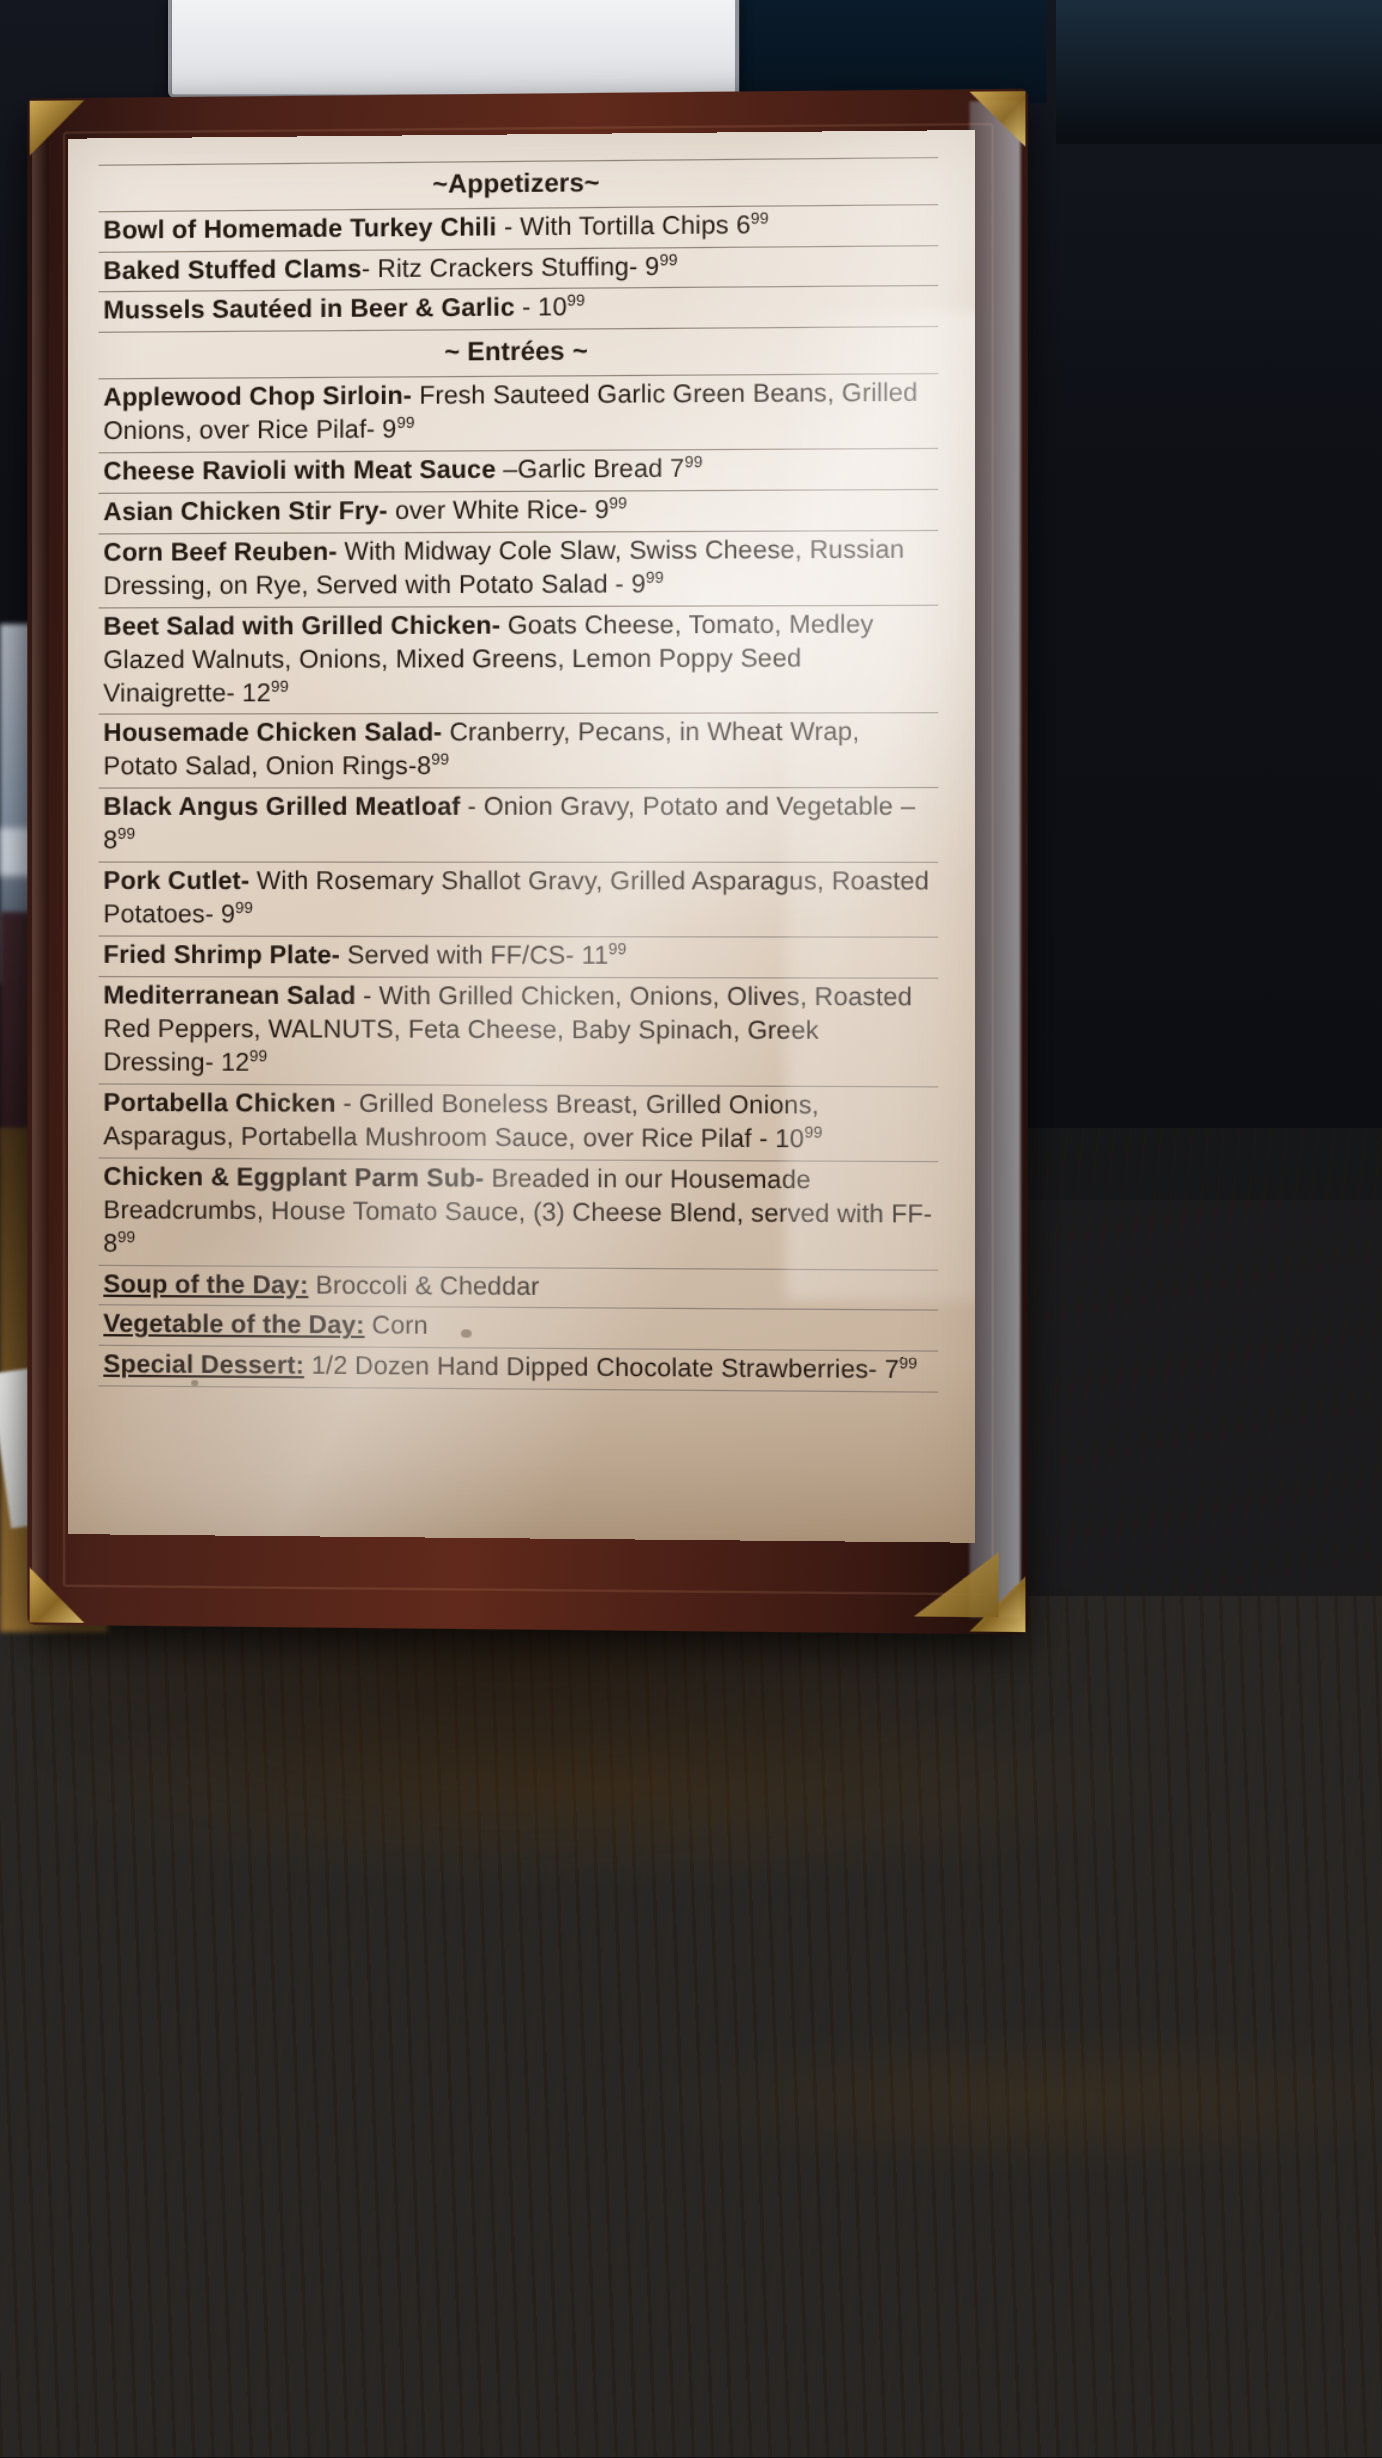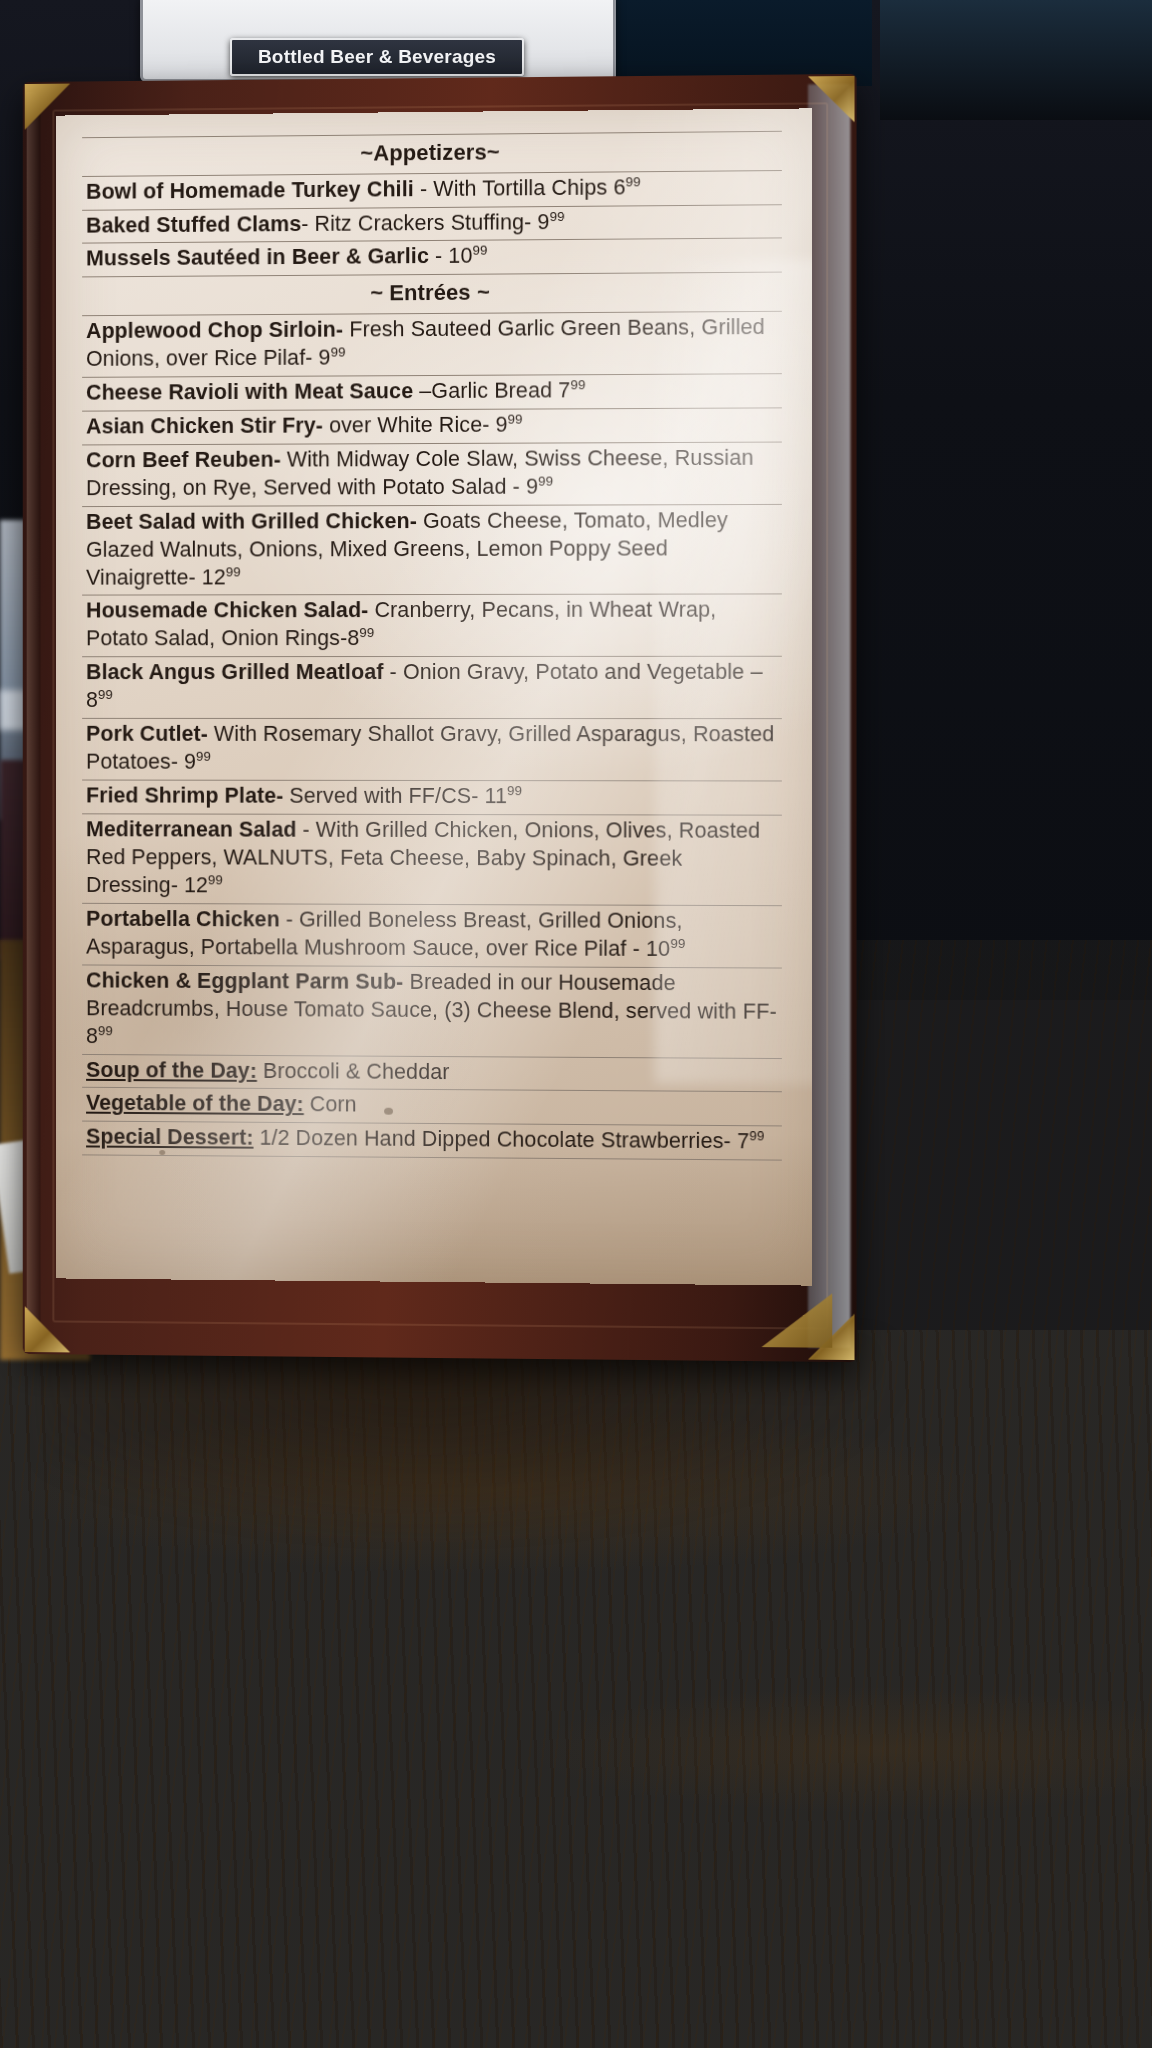--- a/index.html
+++ b/index.html
@@ -264,23 +264,20 @@
 <div id="scene">
 
   <div class="bg-dark"></div>
   <div class="bg-bluebar"></div>
   <div class="bg-dark-right"></div>
   <div class="bg-window"></div>
   <div class="bg-window2"></div>
   <div class="bg-maroon"></div>
 
   <div class="sign-holder"></div>
-  <div class="sign-plate">
-    <span>Bottled Beer &amp; Beverages</span>
-  </div>
 
   <div class="table-top"></div>
   <div class="grain"></div>
   <div class="grain2"></div>
   <div class="table-dark-left"></div>
   <div class="table-shadow"></div>
   <div class="bg-napkin"></div>
 
   <div class="frame">
     <div class="frame-left-edge"></div>

